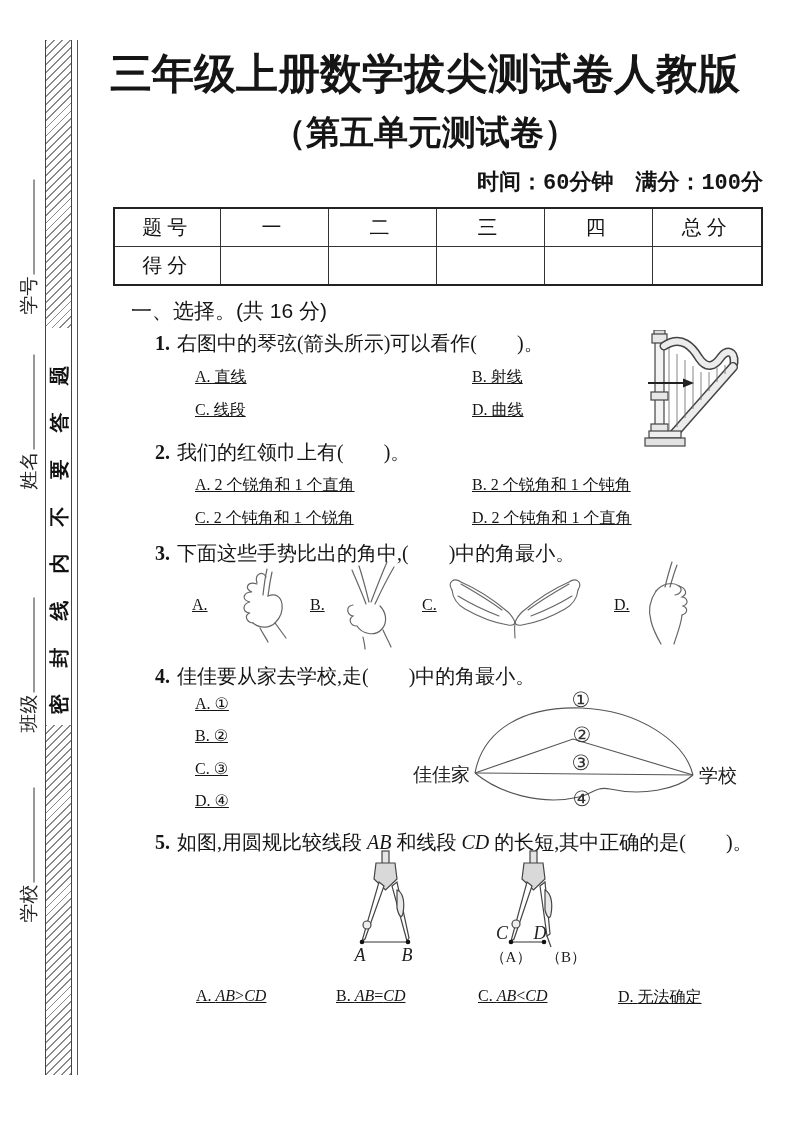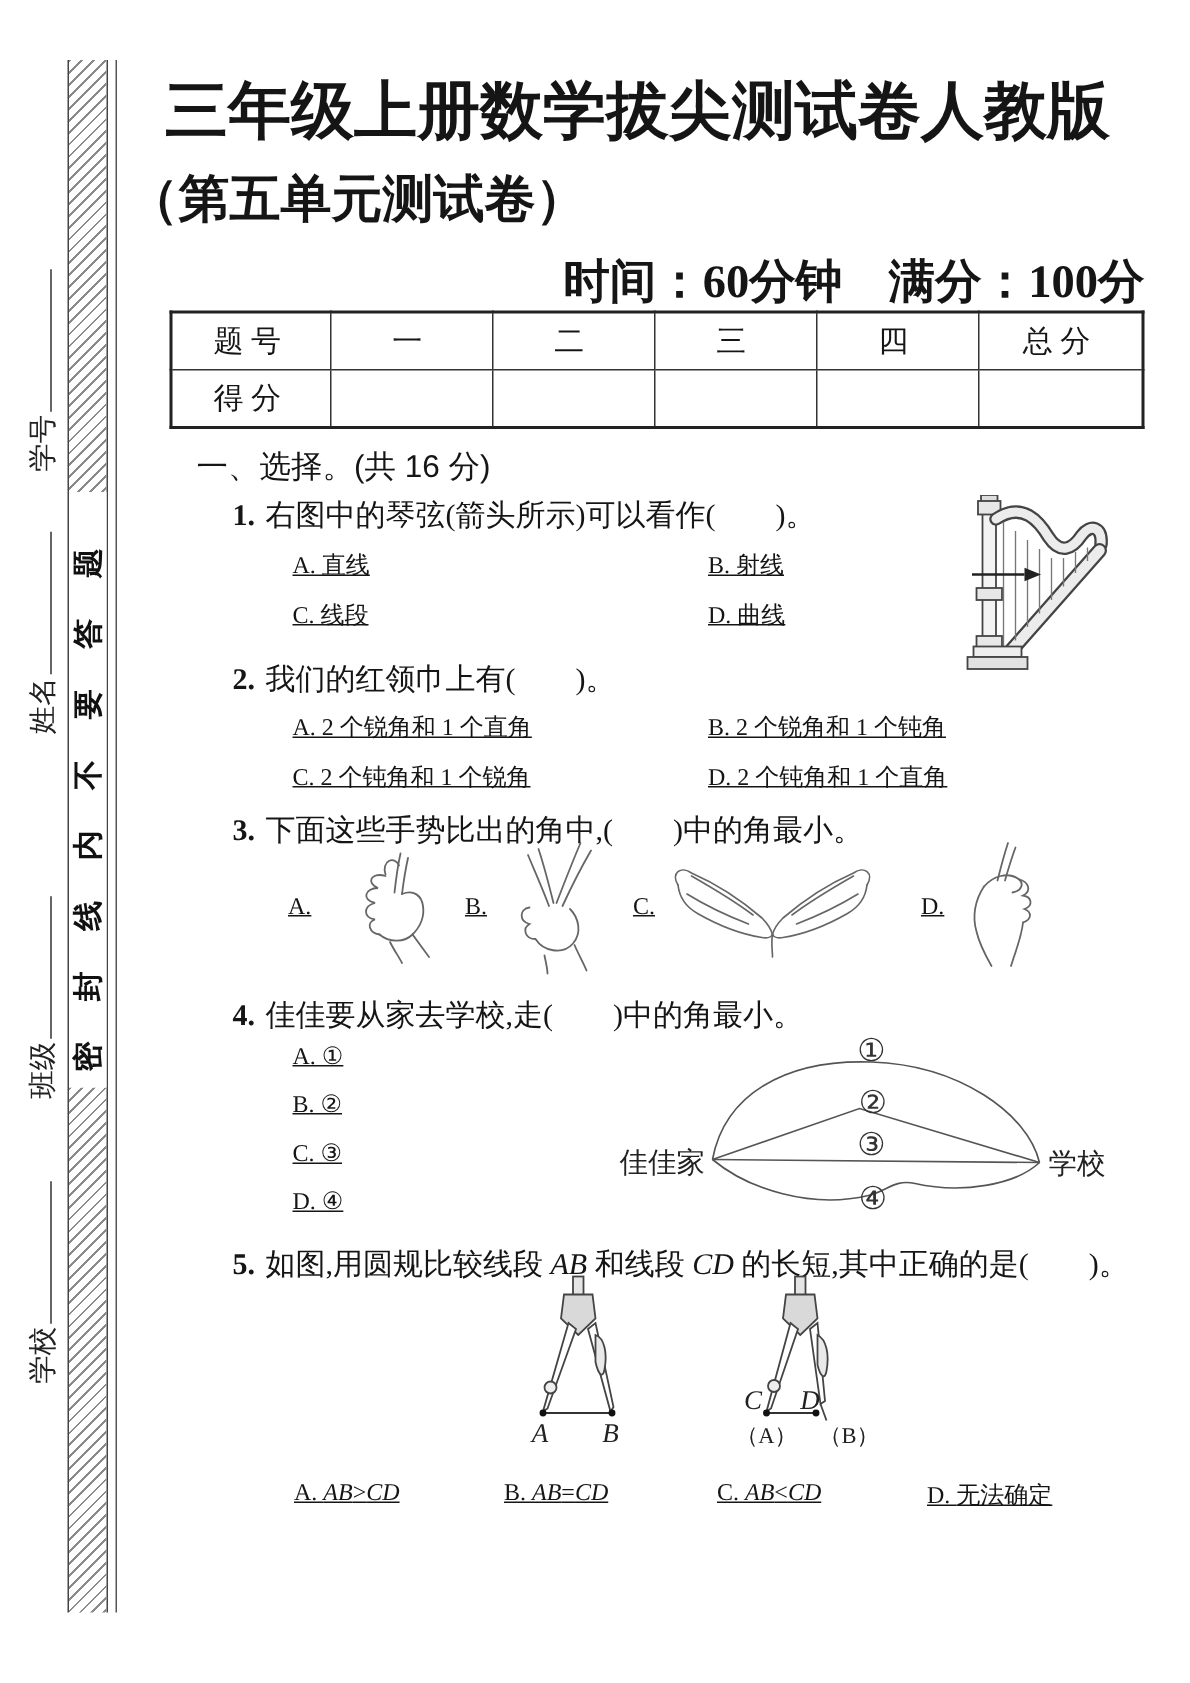--- a/index.html
+++ b/index.html
@@ -17,24 +17,24 @@
              transform:rotate(-90deg);transform-origin:center;
              font-weight:bold;font-size:20px;letter-spacing:27px;white-space:nowrap;
              text-align:center;color:#111;}
   .side-field{position:absolute;width:175px;height:26px;left:-60px;
               transform:rotate(-90deg);transform-origin:center;
               font-size:19px;white-space:nowrap;color:#222;}
   .fld-line{display:inline-block;width:95px;border-bottom:1.5px solid #333;height:1em;margin-left:2px;}
   
   .title{position:absolute;left:85px;top:46px;width:680px;text-align:center;
          font-family:"Liberation Sans","DejaVu Sans",sans-serif;font-weight:bold;font-size:42px;}
-  .subtitle{position:absolute;left:85px;top:110px;width:680px;text-align:left;
+  .subtitle{position:absolute;left:85px;top:110px;width:680px;text-align:center;
             font-family:Liberation Serif, serif;font-weight:bold;font-size:34px;}
-  .info{position:absolute;right:30px;top:167px;font-family:Liberation Serif, serif;
-        font-weight:bold;font-size:31px;}
+  .info{position:absolute;right:30px;top:167px;font-family:Liberation Mono, monospace;
+        font-weight:bold;font-size:22px;}
   
   table.score{position:absolute;left:113px;top:207px;width:650px;border-collapse:collapse;
               border:2.5px solid #222;table-layout:fixed;}
   table.score td{border:1.3px solid #333;height:37px;text-align:center;font-size:20px;
                  letter-spacing:5px;padding:0;font-family:Liberation Mono, monospace;}
   
   .section-head{position:absolute;left:131px;top:297px;
                 font-family:"Liberation Sans","DejaVu Sans",sans-serif;font-weight:normal;font-size:21px;}
   .stem{position:absolute;font-size:20px;white-space:nowrap;}
   .qnum{font-weight:bold;margin-right:7px;}

